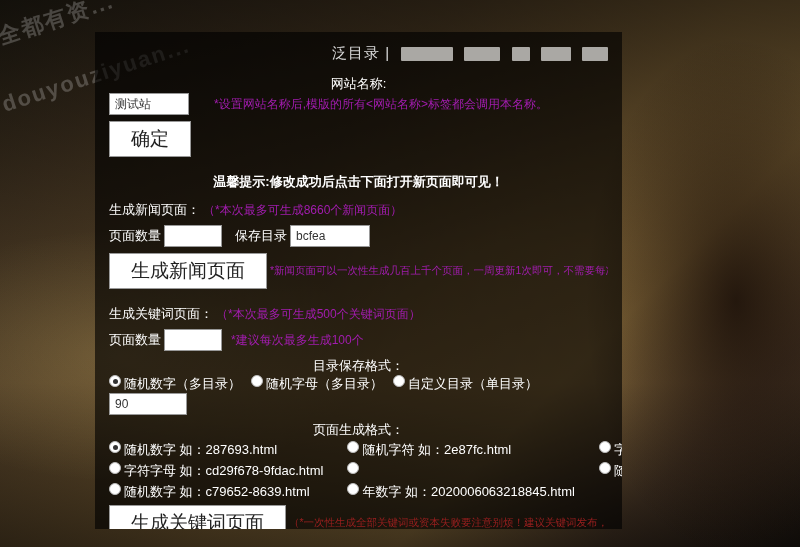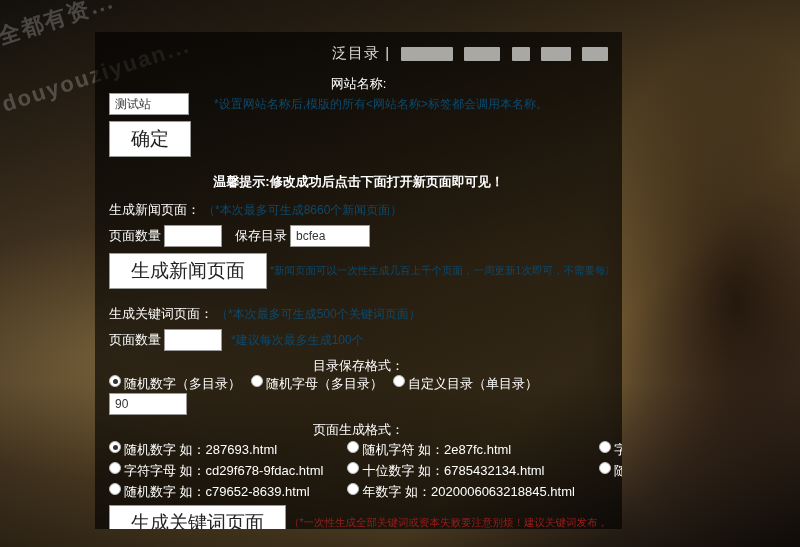--- a/index.html
+++ b/index.html
@@ -45,21 +45,21 @@
       background: #aaa8a4;
       color: transparent;
       border-radius: 1px;
       height: 14px;
       vertical-align: middle;
       margin-left: 6px;
     }
     .row { margin-bottom: 6px; display: flex; align-items: center; flex-wrap: wrap; gap: 3px; }
     .row-block { margin-bottom: 6px; }
     .lbl { color: #fff; white-space: nowrap; text-align: center; }
-    .warn { color: #0c4a6e; font-size: 12px; }
+    .warn { color: #a21caf; font-size: 12px; }
     .warn-dark { color: #9c1f1f; font-size: 12px; }
     input[type="text"] {
       background: #fff;
       border: 1px solid #999;
       height: 22px;
       padding: 1px 5px;
       font-size: 12px;
       color: #333;
     }
     button {
@@ -196,21 +196,20 @@
     <span class="radio-item">
         <span class="radio-dot"></span>
         <span>字母数字 如：bdfec-9863.html</span>
       </span>
     <span class="radio-item">
         <span class="radio-dot"></span>
         <span>字符字母 如：cd29f678-9fdac.html</span>
       </span>
     <span class="radio-item">
         <span class="radio-dot"></span>
-        <span>十位数字 如：6785432134.html</span>
       </span>
     <span class="radio-item">
         <span class="radio-dot"></span>
         <span>随机字母 如：afcbee.html</span>
       </span>
     <span class="radio-item">
         <span class="radio-dot"></span>
         <span>随机数字 如：c79652-8639.html</span>
       </span>
     <span class="radio-item">

